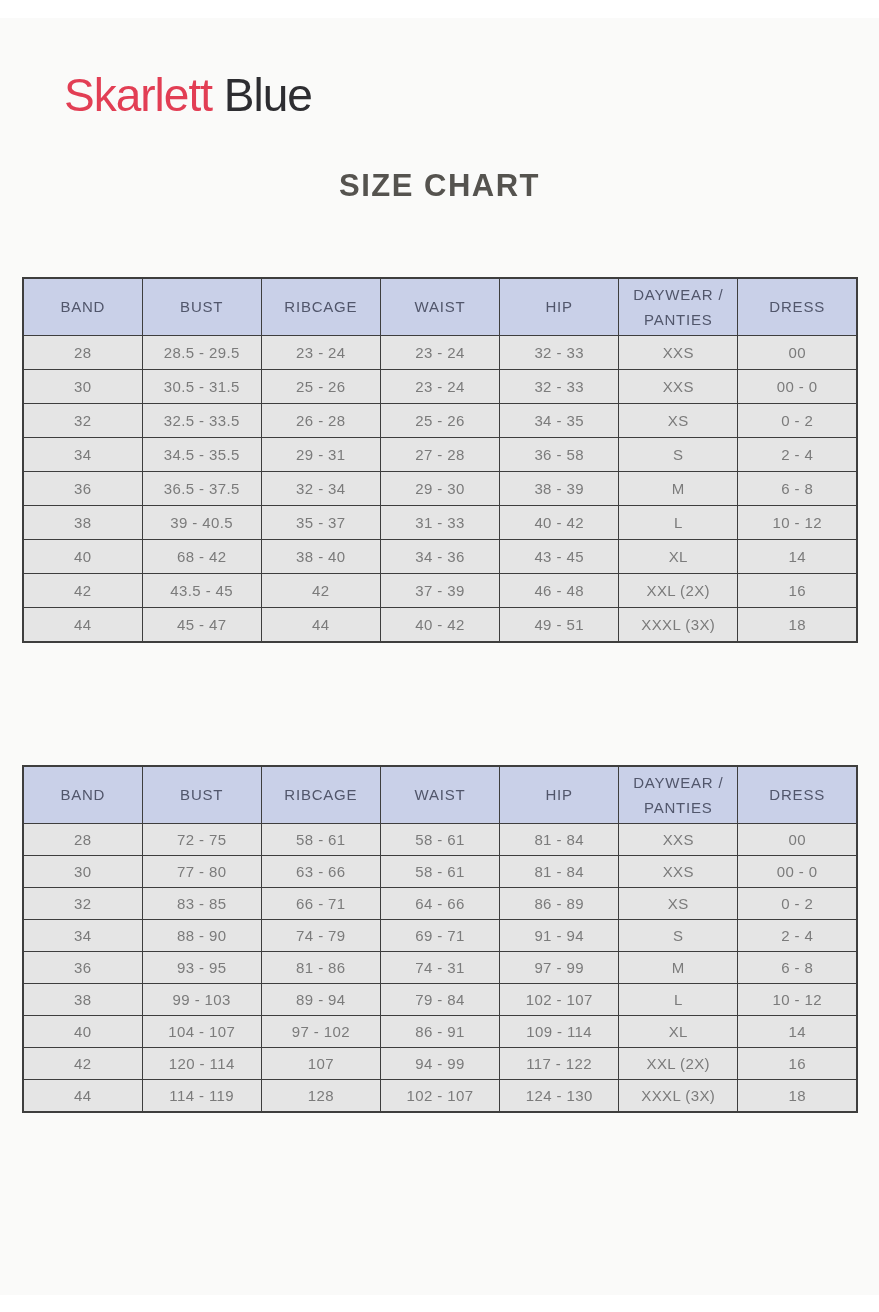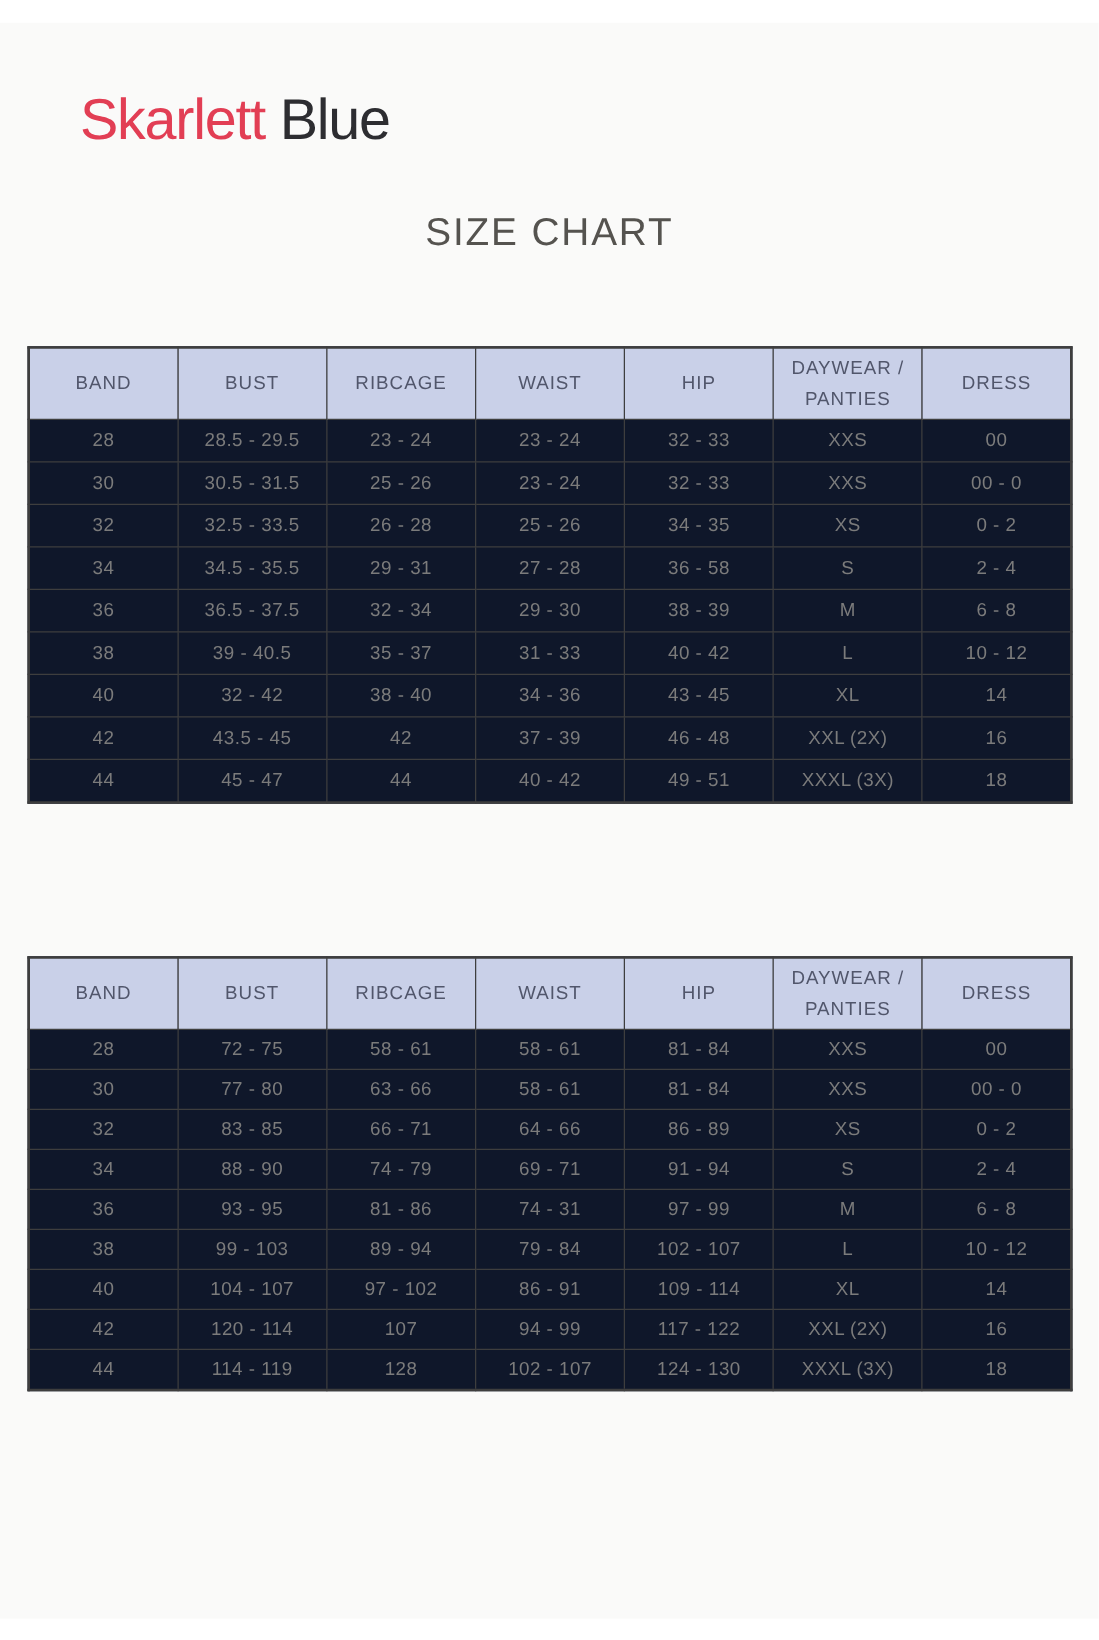--- a/index.html
+++ b/index.html
@@ -30,31 +30,31 @@
     white-space:nowrap;
   }
   .logo .brand-primary{ color:var(--brand-red,#e23e54);margin-left:42px; }
   .logo .brand-secondary{ color:var(--brand-dark,#2d2d31);text-align:right; }
   .page-title{
     position:absolute;
     left:0; top:168px;
     width:879px;
     text-align:center;
     font-size:31px;
-    font-weight:400;
+    font-weight:700;
     letter-spacing:1.5px;
     color:#55534f;
   }
   table.size-table{
     position:absolute;
     left:22px;
     width:836px;
     border-collapse:collapse;
     table-layout:fixed;
-    background:#0f172a;
+    background:#e5e5e5;
     border:2px solid var(--border-col,#3e3e3e);
   }
   table.size-table th,
   table.size-table td{
     border:1px solid var(--border-col,#3e3e3e);
     text-align:center;
     vertical-align:middle;
     padding:0 4px;
     font-weight:400;
   }
@@ -160,21 +160,21 @@
           <td>38</td>
           <td>39 - 40.5</td>
           <td>35 - 37</td>
           <td>31 - 33</td>
           <td>40 - 42</td>
           <td>L</td>
           <td>10 - 12</td>
         </tr>
         <tr>
           <td>40</td>
-          <td>32 - 42</td>
+          <td>68 - 42</td>
           <td>38 - 40</td>
           <td>34 - 36</td>
           <td>43 - 45</td>
           <td>XL</td>
           <td>14</td>
         </tr>
         <tr>
           <td>42</td>
           <td>43.5 - 45</td>
           <td>42</td>

